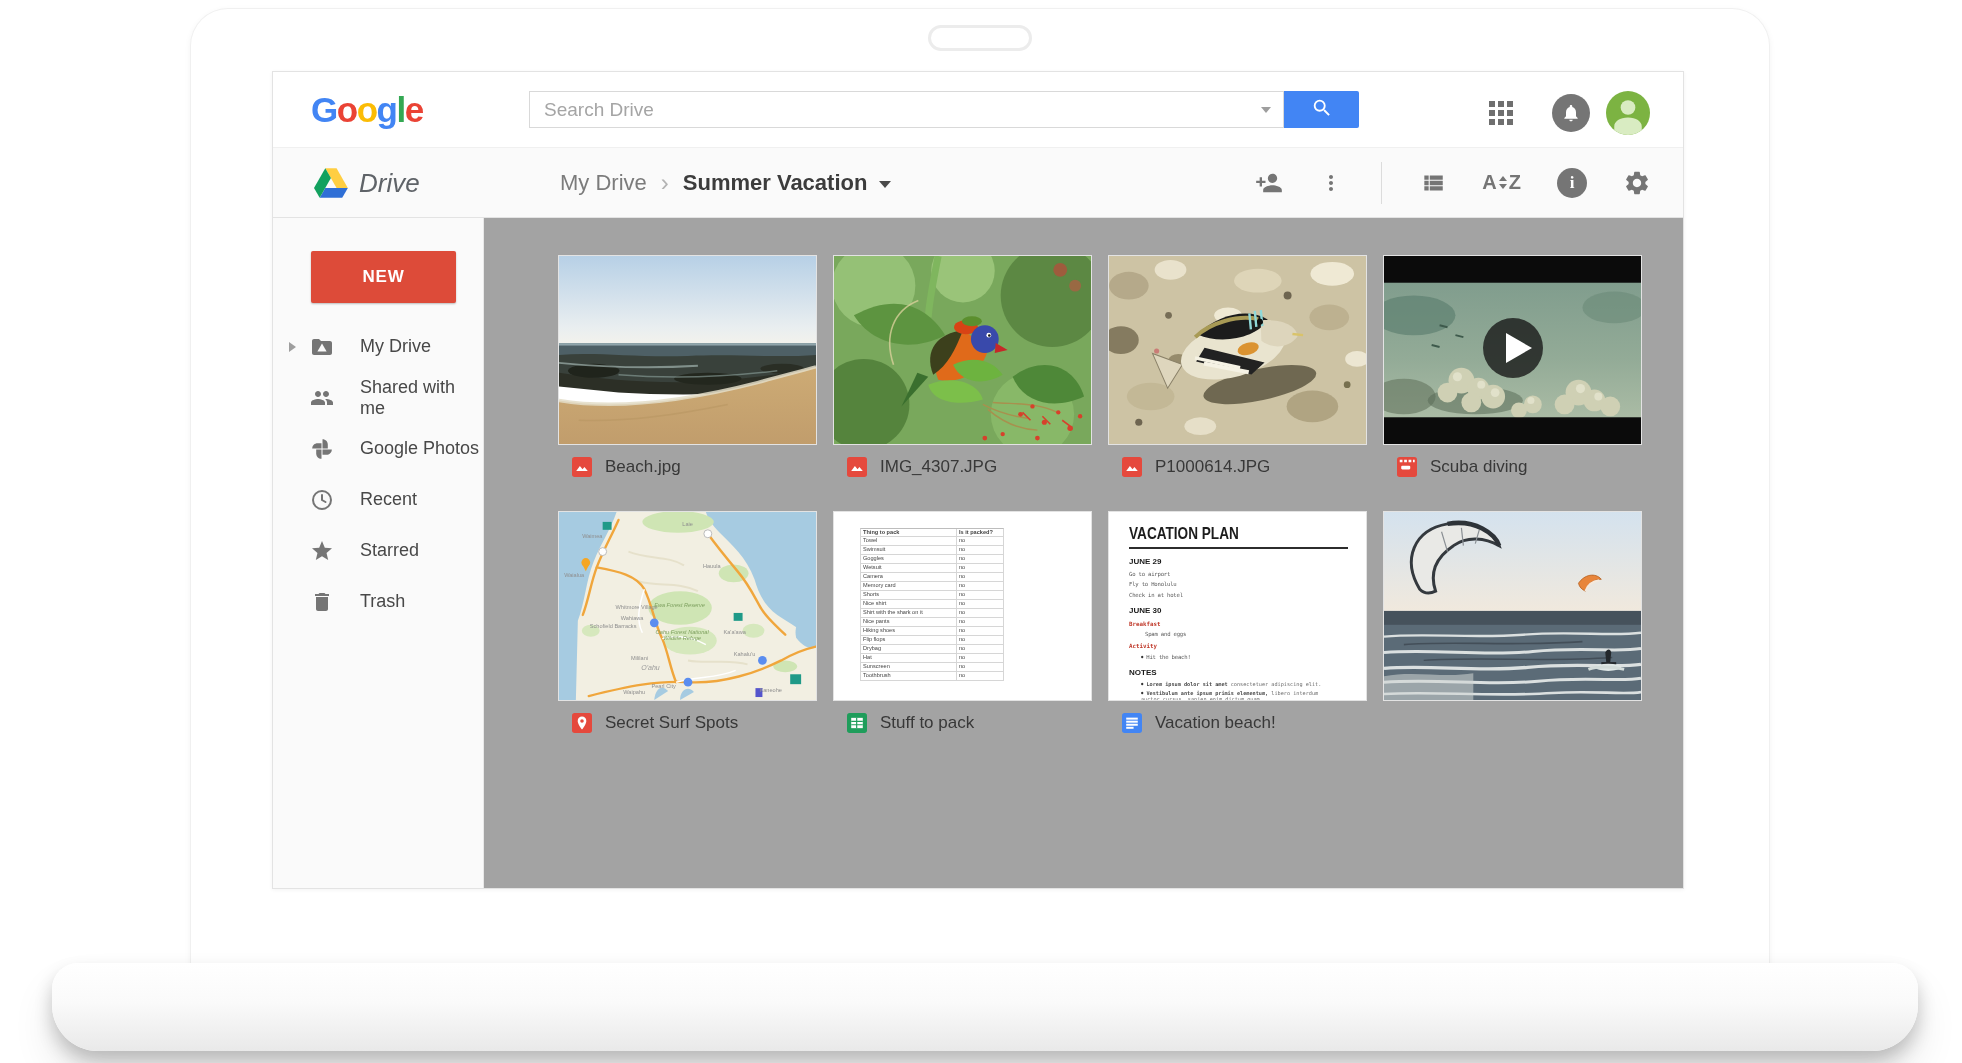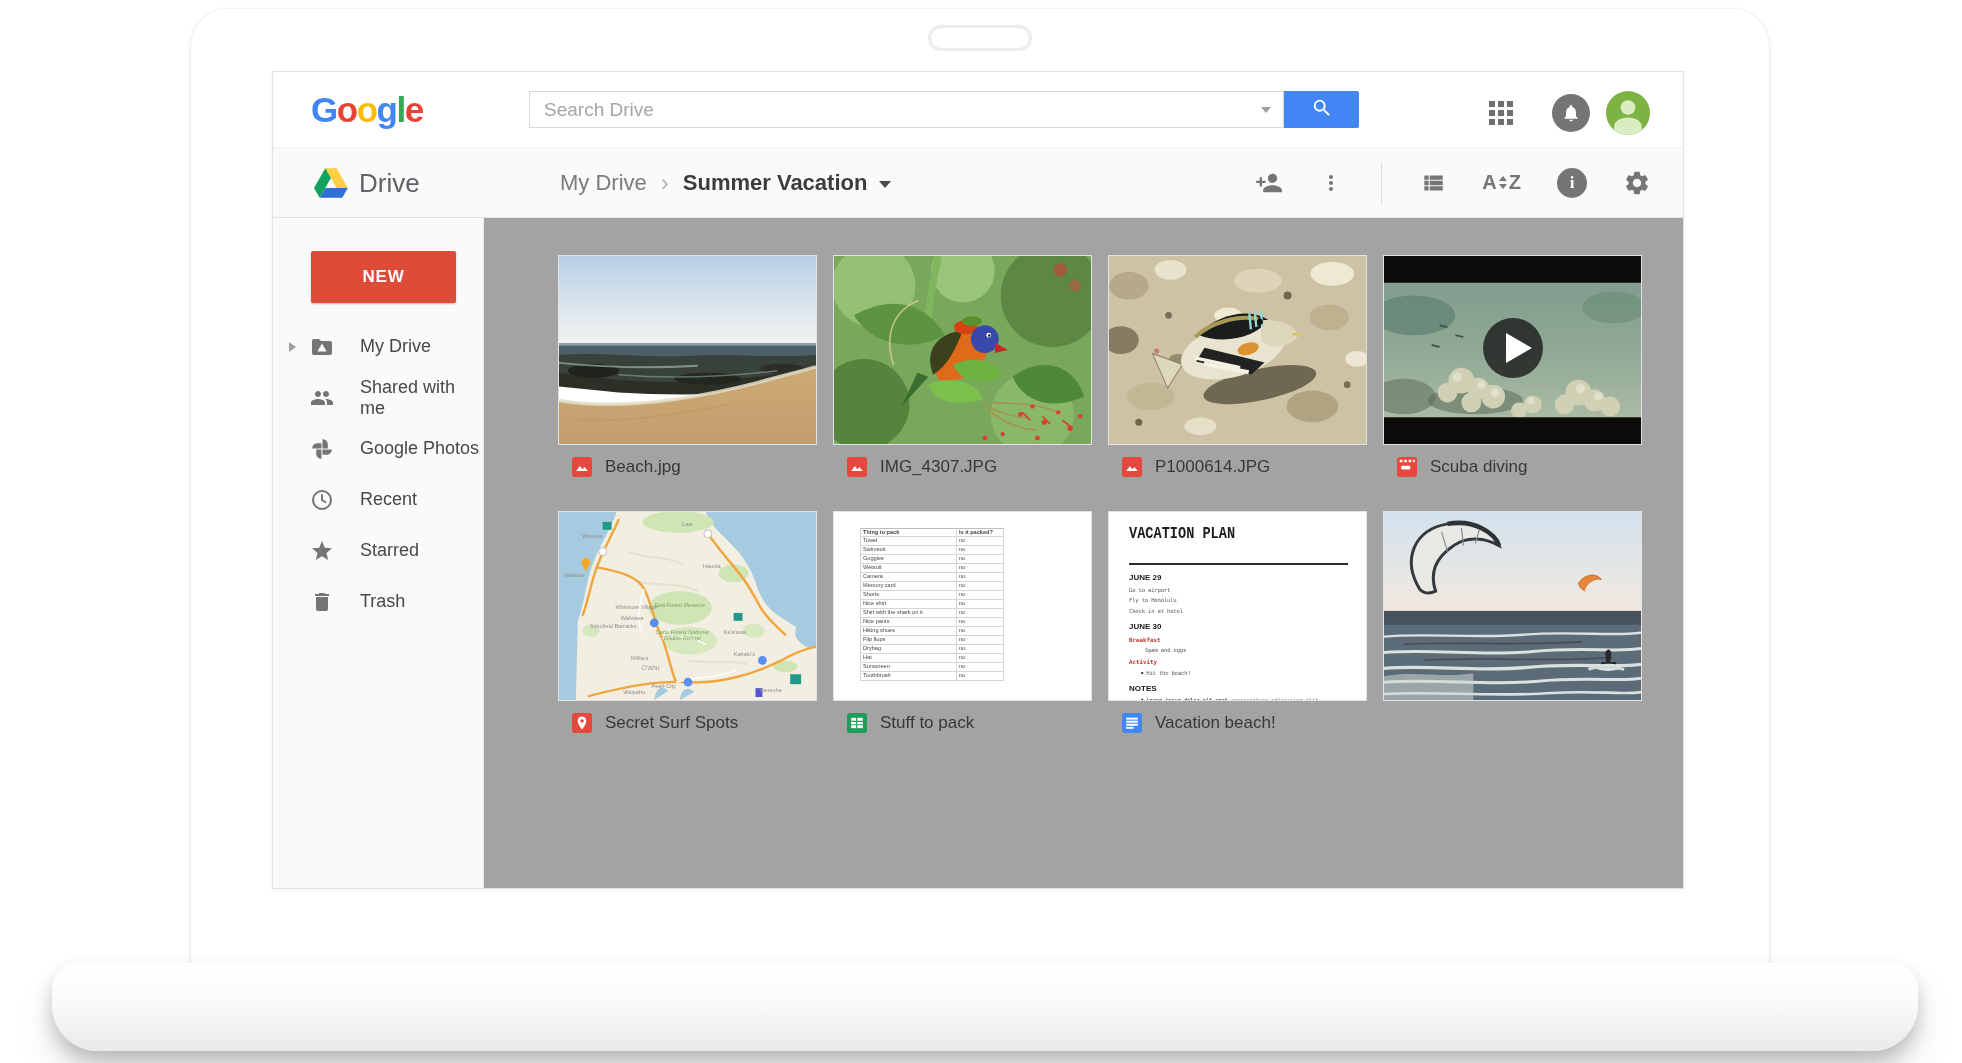--- a/index.html
+++ b/index.html
@@ -41,21 +41,21 @@
   .bell-wrap { position:absolute; left:1279px; top:22px; width:38px; height:38px; border-radius:50%;
     background:#757575; display:flex; align-items:center; justify-content:center; }
   .avatar { position:absolute; left:1333px; top:19px; width:44px; height:44px; border-radius:50%;
     background:#7cb342; overflow:hidden; display:flex; align-items:flex-end; justify-content:center; }
 
   
   .gd-toolbar { position:relative; height:71px; background:#fafafa; flex:none;
     border-top:1px solid #f0f0f0; border-bottom:1px solid #e3e3e3; }
   .drive-logo { position:absolute; left:41px; top:20px; }
   .drive-name { position:absolute; left:86px; top:50%; transform:translateY(-50%);
-    font-size:26px; color:#5f6368; }
+    font-size:26px; color:#5f6368;font-style:italic; }
   .breadcrumb { position:absolute; left:287px; top:50%; transform:translateY(-50%);
     display:flex; align-items:center; font-size:22px; }
   .bc-parent { color:#7b7b7b; cursor:pointer; }
   .bc-sep { color:#b3b3b3; font-size:24px; margin:0 14px; }
   .bc-current { color:#3c3c3c; font-weight:700; }
   .bc-caret { width:0; height:0; border-left:6px solid transparent; border-right:6px solid transparent;
     border-top:7px solid #4a4a4a; margin-left:12px; margin-top:3px; }
   .tb-icons { position:absolute; right:32px; top:0; height:100%; display:flex; align-items:center; gap:36px; }
   .tb-divider { width:1px; height:42px; background:#dcdcdc; margin:0 2px; }
   .az-icon { display:flex; align-items:center; color:#757575; font-weight:700; font-size:20px; cursor:pointer; }
@@ -94,21 +94,21 @@
   .sheet-page { width:100%; height:100%; background:#fff; padding:16px 0 0 26px; }
   .pk-table { width:144px; font-size:5.6px; color:#444; line-height:1; }
   .pk-row { display:flex; align-items:center; height:9px; border:1px solid #d6d6d6; border-top:none; background:#fff; }
   .pk-head .pk-c1, .pk-head .pk-c2 { font-weight:700; }
   .pk-head { border-top:1px solid #bdbdbd; }
   .pk-c1 { width:96px; padding-left:2px; border-right:1px solid #d6d6d6; height:100%; display:flex; align-items:center; }
   .pk-c2 { flex:1; padding-left:2px; }
 
   
   .doc-page { width:100%; height:100%; background:#fff; padding:12px 18px 0 20px; overflow:hidden; }
-  .doc-title { border-bottom:2.5px solid #2c2c2c; padding-bottom:20px; margin-bottom:8px;font-family:Liberation Mono, monospace; }
+  .doc-title { border-bottom:2.5px solid #2c2c2c; padding-bottom:3px; margin-bottom:8px; }
   .doc-title span { display:inline-block; transform:scaleX(.8); transform-origin:0 50%;
     font-size:17px; font-weight:700; letter-spacing:0; color:#1c1c1c; white-space:nowrap; }
   .dl { font-family:"DejaVu Sans Mono", monospace; }
   .dl-h { font-family:"Liberation Sans",sans-serif; font-weight:700; font-size:8px; color:#1a1a1a; margin:8px 0 4px; }
   .dl-body { font-size:5.6px; color:#5a5a5a; margin:4.5px 0; letter-spacing:-.2px; }
   .dl-red { font-size:5.8px; font-weight:700; color:#c03a2b; margin:6px 0 2px; }
   .dl-indent { padding-left:16px; }
   .dl-bullet { padding-left:12px; }
   .dl-bullet::before { content:"\25CF"; font-size:4px; margin-right:3px; vertical-align:1px; color:#333; }
   .dl-small { font-size:5.2px; margin:3px 0; max-width:205px; color:#6a6a6a; }

